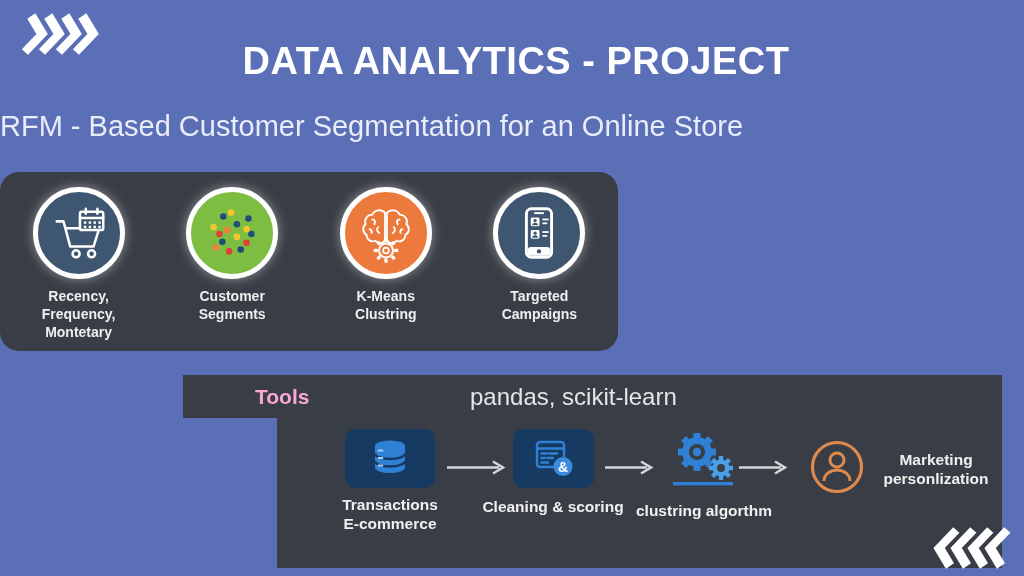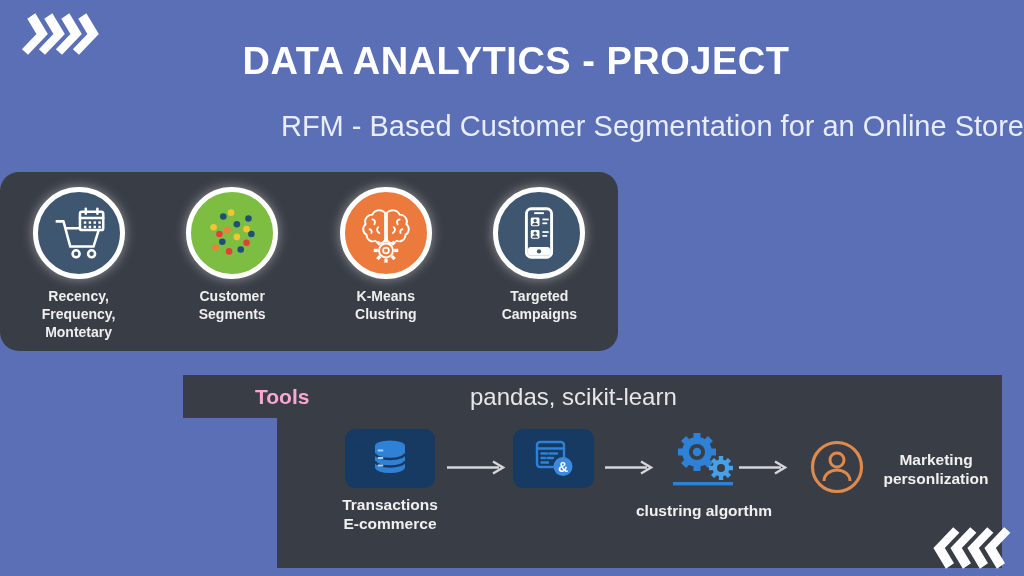--- a/index.html
+++ b/index.html
@@ -9,21 +9,21 @@
     font-family:"Liberation Sans",sans-serif;
   }
 
   
   .chev-tl{position:absolute;left:16px;top:12px;}
   .title{
     position:absolute;top:36px;left:0;width:1024px;text-align:center;
     font-size:38px;font-weight:800;color:#ffffff;letter-spacing:.5px;margin:4px;
   }
   .subtitle{
-    position:absolute;top:110px;left:0;width:1024px;text-align:right;
+    position:absolute;top:110px;left:0;width:1024px;text-align:left;
     font-size:29px;font-weight:400;color:#e9edfa;margin:0;
   }
 
   
   .stages-panel{
     position:absolute;left:0;top:172px;width:618px;height:179px;
     background:#393d45;display:flex;justify-content:space-evenly;
     padding-top:15px;box-sizing:border-box;border-radius:19px;
   }
   .stage{display:flex;flex-direction:column;align-items:center;width:150px;}
@@ -285,20 +285,23 @@
           <line x1="11.5" y1="18.5" x2="17" y2="18.5"></line>
             <line x1="19.5" y1="18.5" x2="27" y2="18.5"></line>
           <line x1="11.5" y1="23" x2="15" y2="23"></line>
             <line x1="17.5" y1="23" x2="23" y2="23"></line>
           <line x1="11.5" y1="27.5" x2="18" y2="27.5"></line>
         </g>
         <circle cx="33" cy="31.5" r="9.5" fill="#3b8ade"></circle>
         <text x="33" y="36.5" text-anchor="middle" font-size="14" font-weight="bold" fill="#ffffff" font-family="Liberation Sans, sans-serif">&amp;</text>
       </svg>
     </div>
+    <div class="flow-label fl-2">
+      <span>Cleaning &amp; scoring</span>
+    </div>
 
     <svg class="arrow a-2" width="54" height="19" viewBox="0 0 54 19">
       <line x1="2" y1="9.5" x2="44" y2="9.5" stroke="#d4d6da" stroke-width="2.5"></line>
       <path d="M38 3.5 L48 9.5 L38 15.5" fill="none" stroke="#d4d6da" stroke-width="2.5"></path>
     </svg>
 
     <svg class="gears-pos" width="76" height="62" viewBox="0 0 76 62">
       <g transform="translate(32,26)">
         <g fill="#2f81d6">
           <g transform="rotate(0)">

